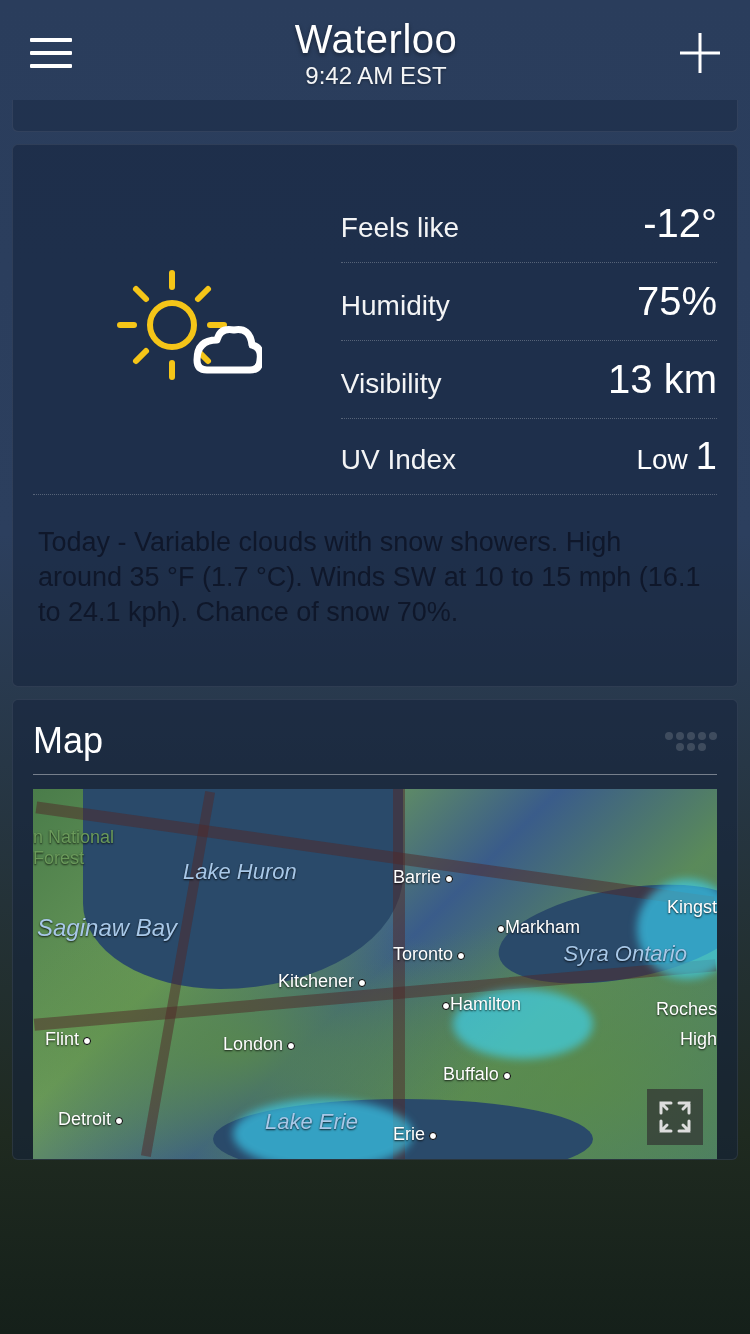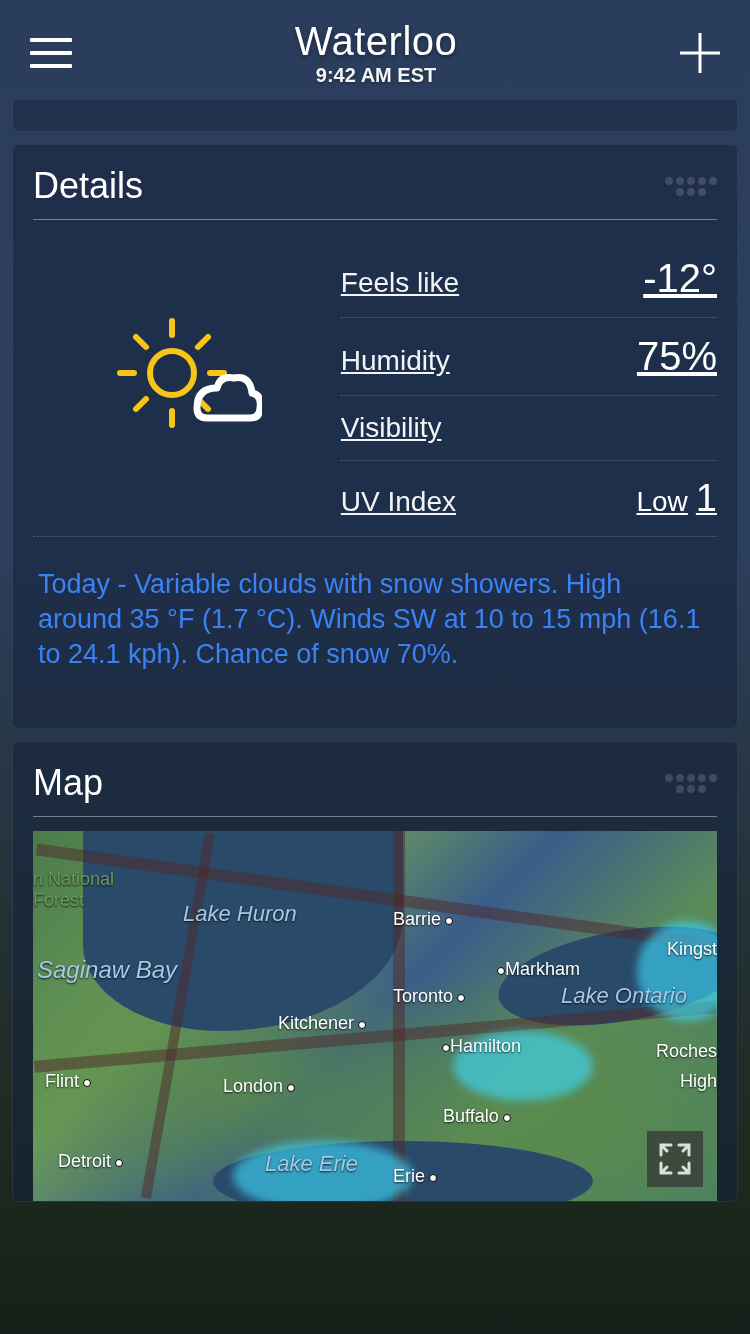--- a/index.html
+++ b/index.html
@@ -16,21 +16,21 @@
   display: flex;
   align-items: center;
   justify-content: space-between;
   padding: 16px 30px 10px 30px;
   height: 100px;
 }
 .menu-icon { width: 42px; height: 30px; cursor: pointer; display: flex; flex-direction: column; justify-content: space-between; }
 .menu-icon span { display: block; width: 100%; height: 4px; background: #fff; border-radius: 1px; }
 .header-center { text-align: center; flex: 1; }
 .location { font-size: 40px; font-weight: 300; letter-spacing: 0.5px; text-shadow: 0 2px 4px rgba(0,0,0,0.4); }
-.time { font-size: 20px; font-weight: 700; opacity: 0.95; text-shadow: 0 1px 3px rgba(0,0,0,0.4); }
+.time { font-size: 24px; font-weight: 400; opacity: 0.95; text-shadow: 0 1px 3px rgba(0,0,0,0.4); }
 .plus-icon { width: 40px; height: 40px; cursor: pointer; position: relative; }
 .plus-icon::before, .plus-icon::after { content: ""; position: absolute; background: #fff; }
 .plus-icon::before { width: 40px; height: 3px; top: 50%; left: 0; transform: translateY(-50%); }
 .plus-icon::after { width: 3px; height: 40px; left: 50%; top: 0; transform: translateX(-50%); }
 
 .card {
   margin: 12px 12px 0 12px;
   background: rgba(20, 35, 60, 0.55);
   border: 1px solid rgba(255,255,255,0.08);
   border-radius: 6px;
@@ -67,34 +67,34 @@
   display: flex;
   padding-top: 20px;
 }
 .weather-icon-col {
   width: 45%;
   display: flex;
   align-items: center;
   justify-content: center;
   padding-bottom: 20px;
 }
-.metrics-col { width: 55%; text-decoration: underline; }
+.metrics-col { width: 55%; }
 .metric-row {
   display: flex;
   justify-content: space-between;
   align-items: baseline;
   padding: 16px 0;
   border-bottom: 1px dotted rgba(255,255,255,0.25);
 }
 .metric-label { font-size: 28px; font-weight: 400; opacity: 0.95; }
 .metric-value { font-size: 40px; font-weight: 300; }
 .metric-value.small-prefix { font-size: 28px; }
 .metric-value .big { font-size: 38px; margin-left: 8px; }
 .details-divider { border-bottom: 1px dotted rgba(255,255,255,0.25); margin-top: 0; }
-.forecast-text { font-size: 27px; line-height: 1.3; font-weight: 400; padding: 30px 5px 10px 5px; color: #3b82f6; }
+.forecast-text { font-size: 27px; line-height: 1.3; font-weight: 400; padding: 30px 5px 10px 5px; color: #0f172a; }
 .forecast-text p { margin-bottom: 26px; }
 
 .map-card { padding-bottom: 0; }
 .map-container {
   margin-top: 14px;
   height: 370px;
   position: relative;
   background: linear-gradient(135deg, #4a7c4a 0%, #6a9a5a 30%, #3a5c8a 50%, #5a8a5a 70%, #4a7c6a 100%);
   overflow: hidden;
 }
@@ -132,35 +132,20 @@
   <div class="header-center">
     <div class="location">Waterloo</div>
     <div class="time">9:42 AM EST</div>
   </div>
   <div class="plus-icon"></div>
 </div>
 
 <div class="card-top-sliver"></div>
 
 <div class="card">
-  <div class="card-title">
-    <span>Details</span>
-    <div class="dots-decor">
-      <span></span>
-        <span></span>
-        <span></span>
-        <span></span>
-        <span></span>
-      <span></span>
-        <span></span>
-        <span></span>
-        <span></span>
-        <span></span>
-    </div>
-  </div>
   <div class="details-body">
     <div class="weather-icon-col">
       <svg width="150" height="130" viewBox="0 0 150 130">
         <g stroke="#f5c518" stroke-width="6" stroke-linecap="round" fill="none">
           <circle cx="60" cy="60" r="22" stroke="#f5c518" fill="none"></circle>
           <line x1="60" y1="8" x2="60" y2="22"></line>
           <line x1="60" y1="98" x2="60" y2="112"></line>
           <line x1="8" y1="60" x2="22" y2="60"></line>
           <line x1="98" y1="60" x2="112" y2="60"></line>
           <line x1="24" y1="24" x2="34" y2="34"></line>
@@ -175,20 +160,21 @@
       <div class="metric-row">
         <span class="metric-label">Feels like</span>
         <span class="metric-value">-12°</span>
       </div>
       <div class="metric-row">
         <span class="metric-label">Humidity</span>
         <span class="metric-value">75%</span>
       </div>
       <div class="metric-row">
         <span class="metric-label">Visibility</span>
+        <span class="metric-value">13 km</span>
       </div>
       <div class="metric-row" style="border-bottom:none">
         <span class="metric-label">UV Index</span>
         <span class="metric-value small-prefix">
           <span>Low</span><span class="big">1</span>
         </span>
       </div>
     </div>
   </div>
   <div class="details-divider"></div>
@@ -219,21 +205,21 @@
     <div class="water2"></div>
     <div class="water3"></div>
     <div class="road r1"></div>
     <div class="road r2"></div>
     <div class="road r3"></div>
     <div class="road r4"></div>
     <div class="precip p1"></div>
     <div class="precip p2"></div>
     <div class="precip p3"></div>
     <div class="map-label water-lbl" style="top:70px;left:150px">Lake Huron</div>
-    <div class="map-label water-lbl" style="top:152px;right:30px">Lake Ontario</div>
+    <div class="map-label water-lbl" style="top:152px;right:30px">Syra Ontario</div>
     <div class="map-label water-lbl" style="top:320px;left:232px">Lake Erie</div>
     <div class="map-label water-lbl" style="top:125px;left:4px;font-size:24px">Saginaw Bay</div>
     <div class="map-label" style="top:38px;left:0px;font-size:18px;color:#6a9a5a;white-space:pre">n National
 Forest</div>
     <div class="map-label" style="top:78px;left:360px"><span>Barrie</span><span class="city-dot"></span></div>
     <div class="map-label" style="top:108px;right:0px"><span>Kingst</span></div>
     <div class="map-label" style="top:128px;left:460px"><span class="city-dot"></span><span>Markham</span></div>
     <div class="map-label" style="top:155px;left:360px"><span>Toronto</span><span class="city-dot"></span></div>
     <div class="map-label" style="top:182px;left:245px"><span>Kitchener</span><span class="city-dot"></span></div>
     <div class="map-label" style="top:205px;left:405px"><span class="city-dot"></span><span>Hamilton</span></div>

